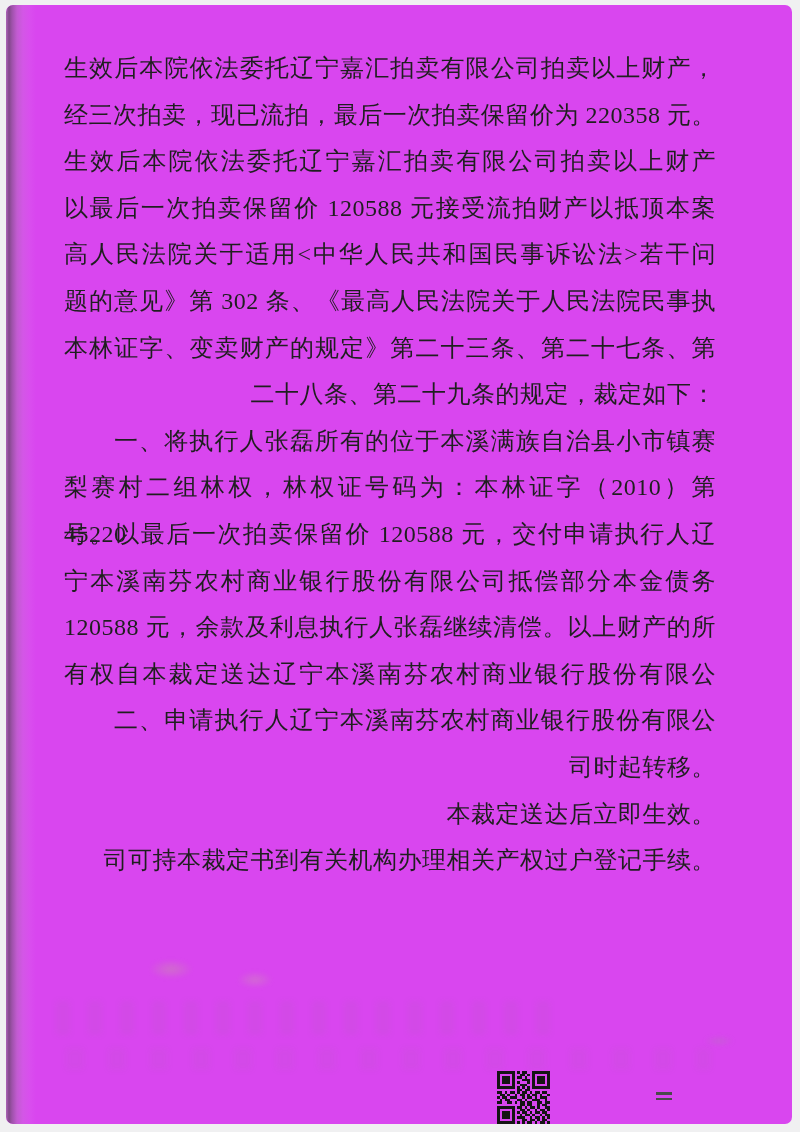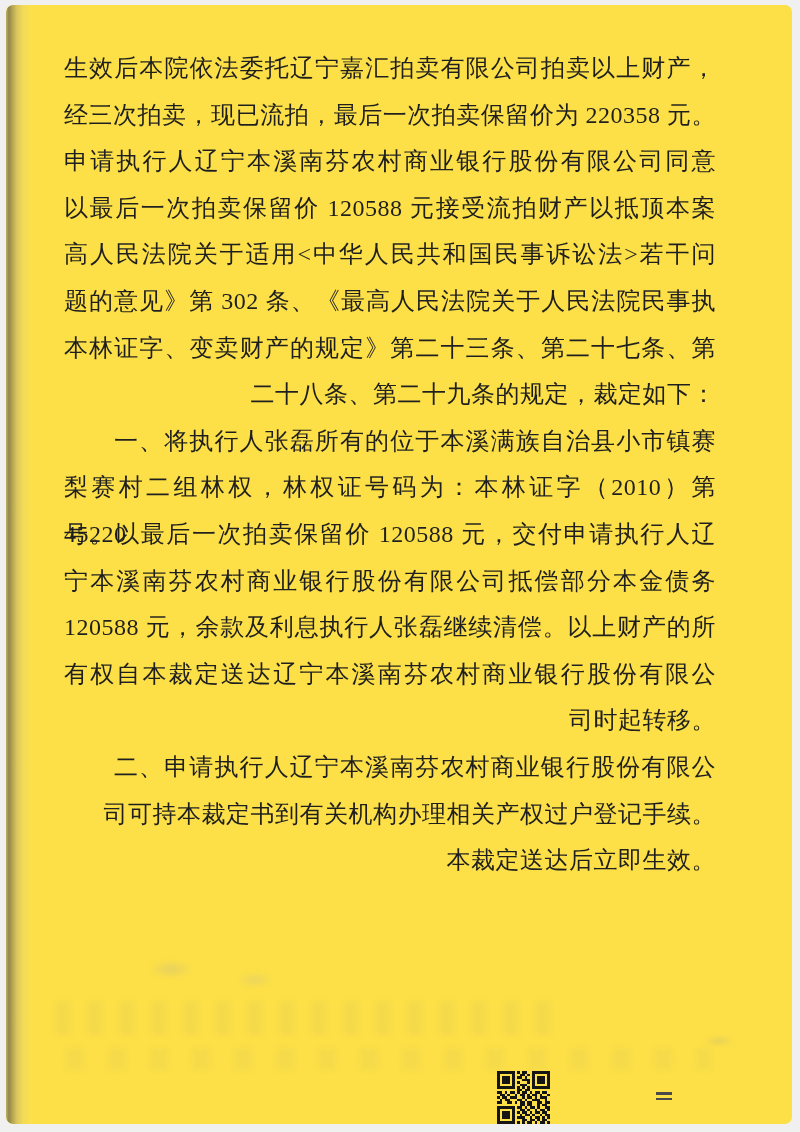--- a/index.html
+++ b/index.html
@@ -15,21 +15,21 @@
     position: relative;
     width: 800px;
     height: 1132px;
   }
   .paper {
     position: absolute;
     left: 6px;
     top: 5px;
     width: 786px;
     height: 1119px;
-    background: #fde047;
+    background: #d946ef;
     border-radius: 7px;
     overflow: hidden;
   }
   
   .edge-shadow {
     position: absolute;
     left: 0; top: 0; bottom: 0;
     width: 30px;
     border-radius: 7px 0 0 7px;
     background: linear-gradient(90deg,
@@ -117,36 +117,36 @@
 </head>
 <body>
 
 <div class="stage">
   <div class="paper">
     <div class="edge-shadow"></div>
 
     <div class="textblock">
         <div class="line just">生效后本院依法委托辽宁嘉汇拍卖有限公司拍卖以上财产，</div>
         <div class="line just">经三次拍卖，现已流拍，最后一次拍卖保留价为 220358 元。</div>
-        <div class="line just">申请执行人辽宁本溪南芬农村商业银行股份有限公司同意</div>
+        <div class="line just">生效后本院依法委托辽宁嘉汇拍卖有限公司拍卖以上财产</div>
         <div class="line just">以最后一次拍卖保留价 120588 元接受流拍财产以抵顶本案</div>
         <div class="line just">高人民法院关于适用&lt;中华人民共和国民事诉讼法&gt;若干问</div>
         <div class="line just">题的意见》第 302 条、《最高人民法院关于人民法院民事执</div>
         <div class="line just">本林证字、变卖财产的规定》第二十三条、第二十七条、第</div>
         <div class="line">二十八条、第二十九条的规定，裁定如下：</div>
         <div class="line indent just">一、将执行人张磊所有的位于本溪满族自治县小市镇赛</div>
         <div class="line just">梨赛村二组林权，林权证号码为：本林证字（2010）第 45220</div>
         <div class="line just">号。以最后一次拍卖保留价 120588 元，交付申请执行人辽</div>
         <div class="line just">宁本溪南芬农村商业银行股份有限公司抵偿部分本金债务</div>
         <div class="line just">120588 元，余款及利息执行人张磊继续清偿。以上财产的所</div>
         <div class="line just">有权自本裁定送达辽宁本溪南芬农村商业银行股份有限公</div>
+        <div class="line indent just">二、申请执行人辽宁本溪南芬农村商业银行股份有限公</div>
         <div class="line">司时起转移。</div>
-        <div class="line indent just">二、申请执行人辽宁本溪南芬农村商业银行股份有限公</div>
+        <div class="line indent">本裁定送达后立即生效。</div>
         <div class="line">司可持本裁定书到有关机构办理相关产权过户登记手续。</div>
-        <div class="line indent">本裁定送达后立即生效。</div>
       </div>
 
     <div class="smudge s1"></div>
     <div class="smudge s2"></div>
     <div class="smudge s3"></div>
     <div class="smudge s4"></div>
 
     <div class="qr">
         <svg viewBox="0 0 21 21" width="53" height="53" shape-rendering="crispEdges" fill="#151515" xmlns="http://www.w3.org/2000/svg">
           <rect x="0" y="0" width="1" height="1"></rect>

